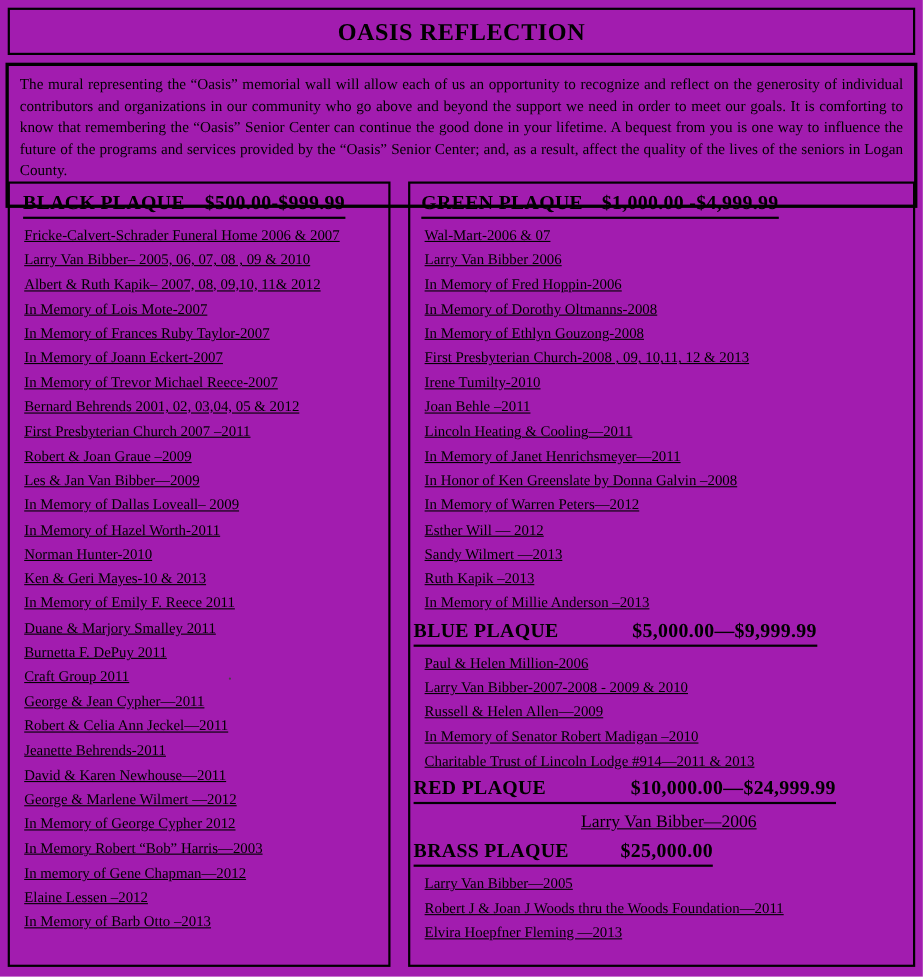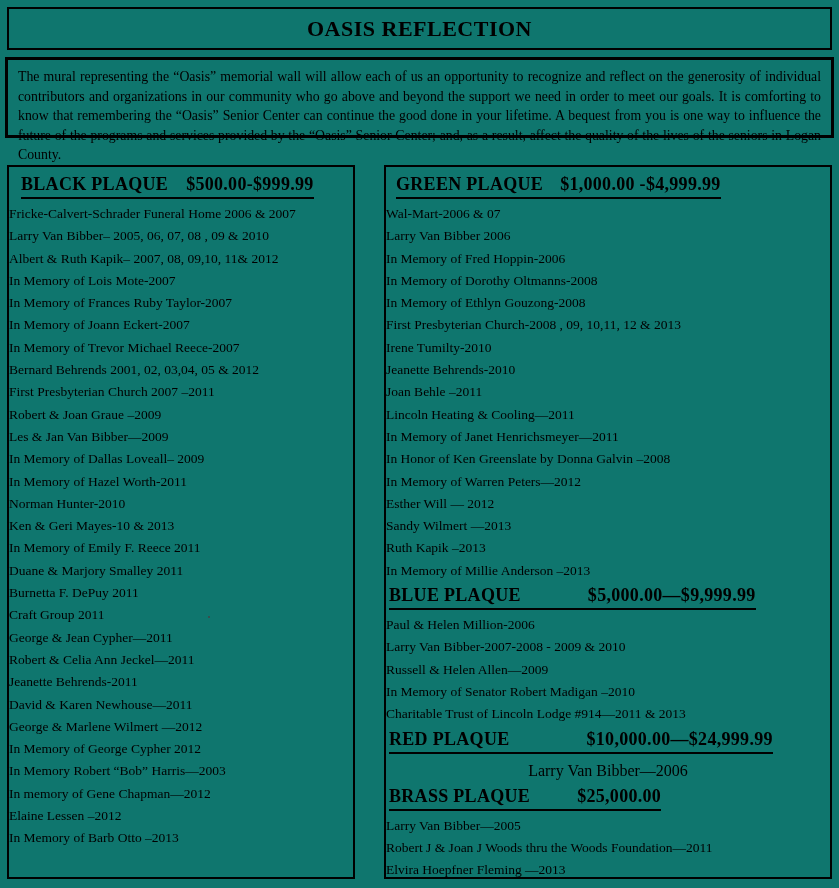--- a/index.html
+++ b/index.html
@@ -1,55 +1,55 @@
 <!DOCTYPE html>
 <html><head>
 <meta charset="utf-8">
 <style>
   html,body { margin:0; padding:0; background:#fff; }
   .page {
     position:relative;
     width:839px; height:888px;
-    background:#0f766e;
+    background:#a21caf;
     color:#000;
     font-family:"Liberation Serif", serif;
     box-sizing:border-box;
     overflow:hidden;
   }
   .title-box {
     position:absolute; left:7px; top:7px; right:7px;
     border:2px solid #000;
     height:43px; box-sizing:border-box;
     display:flex; align-items:center; justify-content:center;
   }
   .title-box h1 {
     margin:0; font-size:22px; font-weight:bold; letter-spacing:0.5px;
   }
   .intro-box {
     position:absolute; left:5px; top:57px; right:5px;
     border:3px solid #000; box-sizing:border-box;
-    height:81px;
+    height:132px;
     padding:7px 10px 6px 10px;
   }
   .intro-box p {
     margin:0;
     font-size:13.8px; line-height:19.6px;
     text-align:justify;
   }
   .columns {
     position:absolute; left:7px; top:165px; right:7px; bottom:9px;
     display:flex; gap:16px;
   }
   .col {
     border:2px solid #000; box-sizing:border-box;
     padding-top:2px;
     overflow:hidden;
   }
   .col-left { width:348px; flex:0 0 348px; }
-  .col-right { flex:1;margin-left:13px; }
+  .col-right { flex:1; }
   .sec-header {
     font-size:18px; font-weight:bold; letter-spacing:0.3px;
     line-height:23px;
     margin:4px 0 4px 0;
     white-space:nowrap;
     text-decoration:underline;
   }
   .hdr-underline {
     display:inline-block;
     border-bottom:2px solid #000;
@@ -59,21 +59,21 @@
   .hdr-black  { padding-left:12px; }
   .hdr-black  .gap { width:18px; }
   .hdr-green  { padding-left:10px; }
   .hdr-green  .gap { width:17px; }
   .hdr-blue   { padding-left:3px; margin-top:2px; }
   .hdr-blue   .gap { width:67px; }
   .hdr-red    { padding-left:3px; margin-top:2px; }
   .hdr-red    .gap { width:77px; }
   .hdr-brass  { padding-left:3px; margin-top:2px; }
   .hdr-brass  .gap { width:47px; }
-  .entries { padding-left:0; }
+  .entries { padding-left:13px;text-decoration:underline; }
   .entry {
     font-size:13.5px;
     line-height:22.3px;
     white-space:nowrap;
   }
   .entry-lg {
     font-size:16px;
     line-height:25px;
     text-align:center;
   }
@@ -140,21 +140,20 @@
         <span class="hdr-underline"><span>GREEN PLAQUE</span><span class="gap"></span><span>$1,000.00 -$4,999.99</span></span>
       </div>
       <div class="entries">
           <div class="entry">Wal-Mart-2006 &amp; 07</div>
           <div class="entry">Larry Van Bibber 2006</div>
           <div class="entry">In Memory of Fred Hoppin-2006</div>
           <div class="entry">In Memory of Dorothy Oltmanns-2008</div>
           <div class="entry">In Memory of Ethlyn Gouzong-2008</div>
           <div class="entry">First Presbyterian Church-2008 , 09, 10,11, 12 &amp; 2013</div>
           <div class="entry">Irene Tumilty-2010</div>
-          <div class="entry">Jeanette Behrends-2010</div>
           <div class="entry">Joan Behle –2011</div>
           <div class="entry">Lincoln Heating &amp; Cooling—2011</div>
           <div class="entry">In Memory of  Janet Henrichsmeyer—2011</div>
           <div class="entry">In Honor of Ken Greenslate  by Donna Galvin –2008</div>
           <div class="entry">In Memory of Warren Peters—2012</div>
           <div class="entry">Esther Will — 2012</div>
           <div class="entry">Sandy Wilmert —2013</div>
           <div class="entry">Ruth Kapik –2013</div>
           <div class="entry">In Memory of Millie Anderson –2013</div>
         </div>

